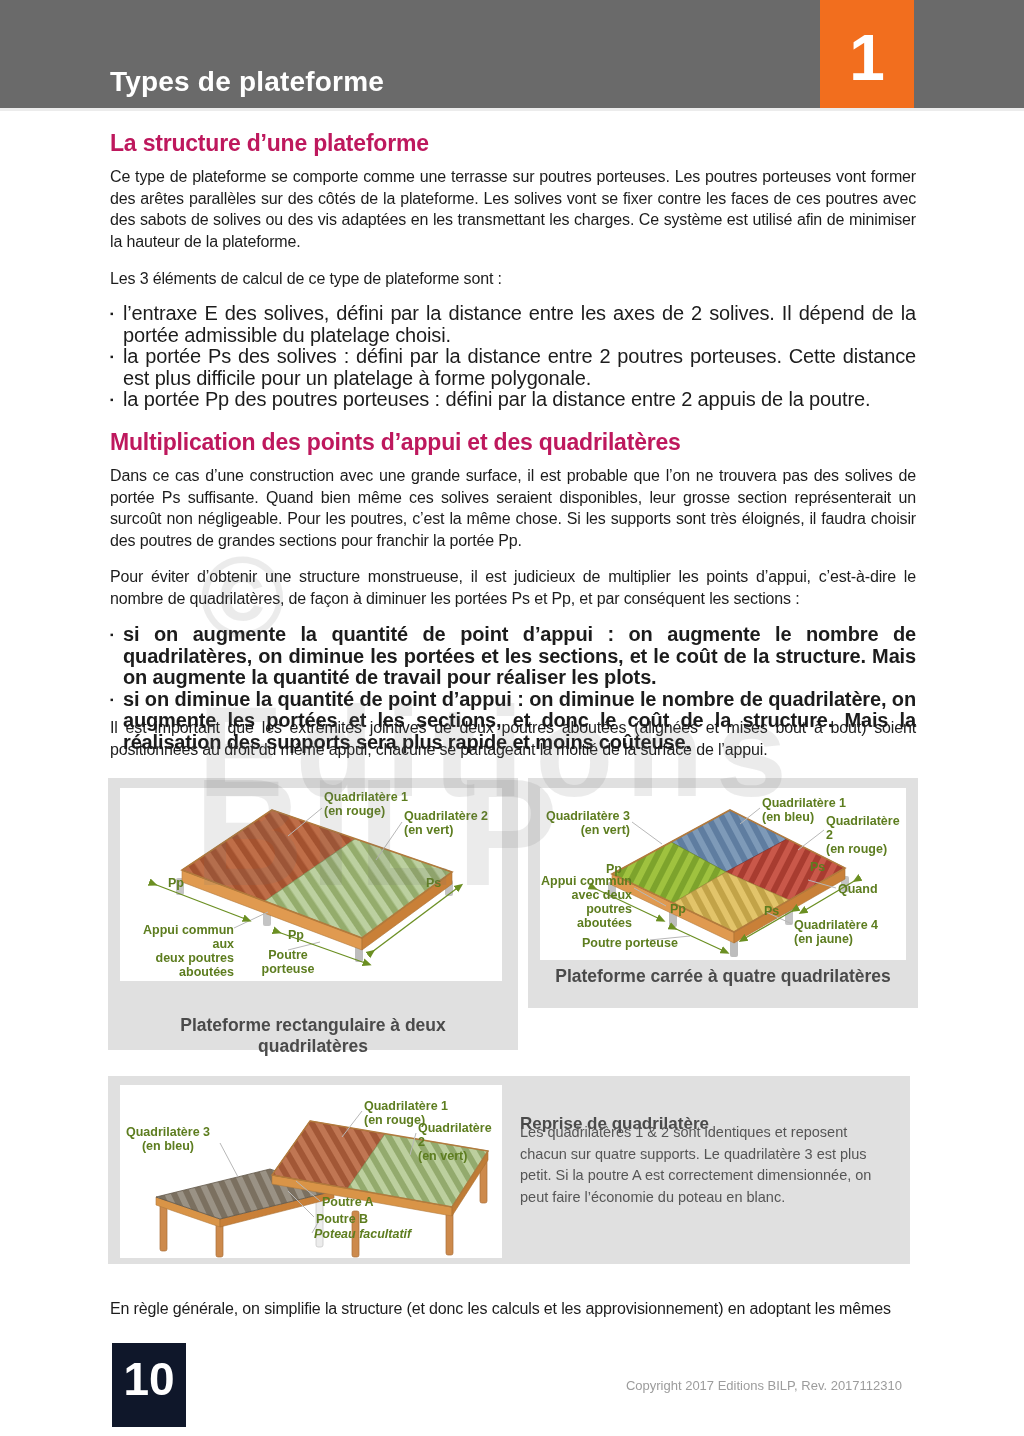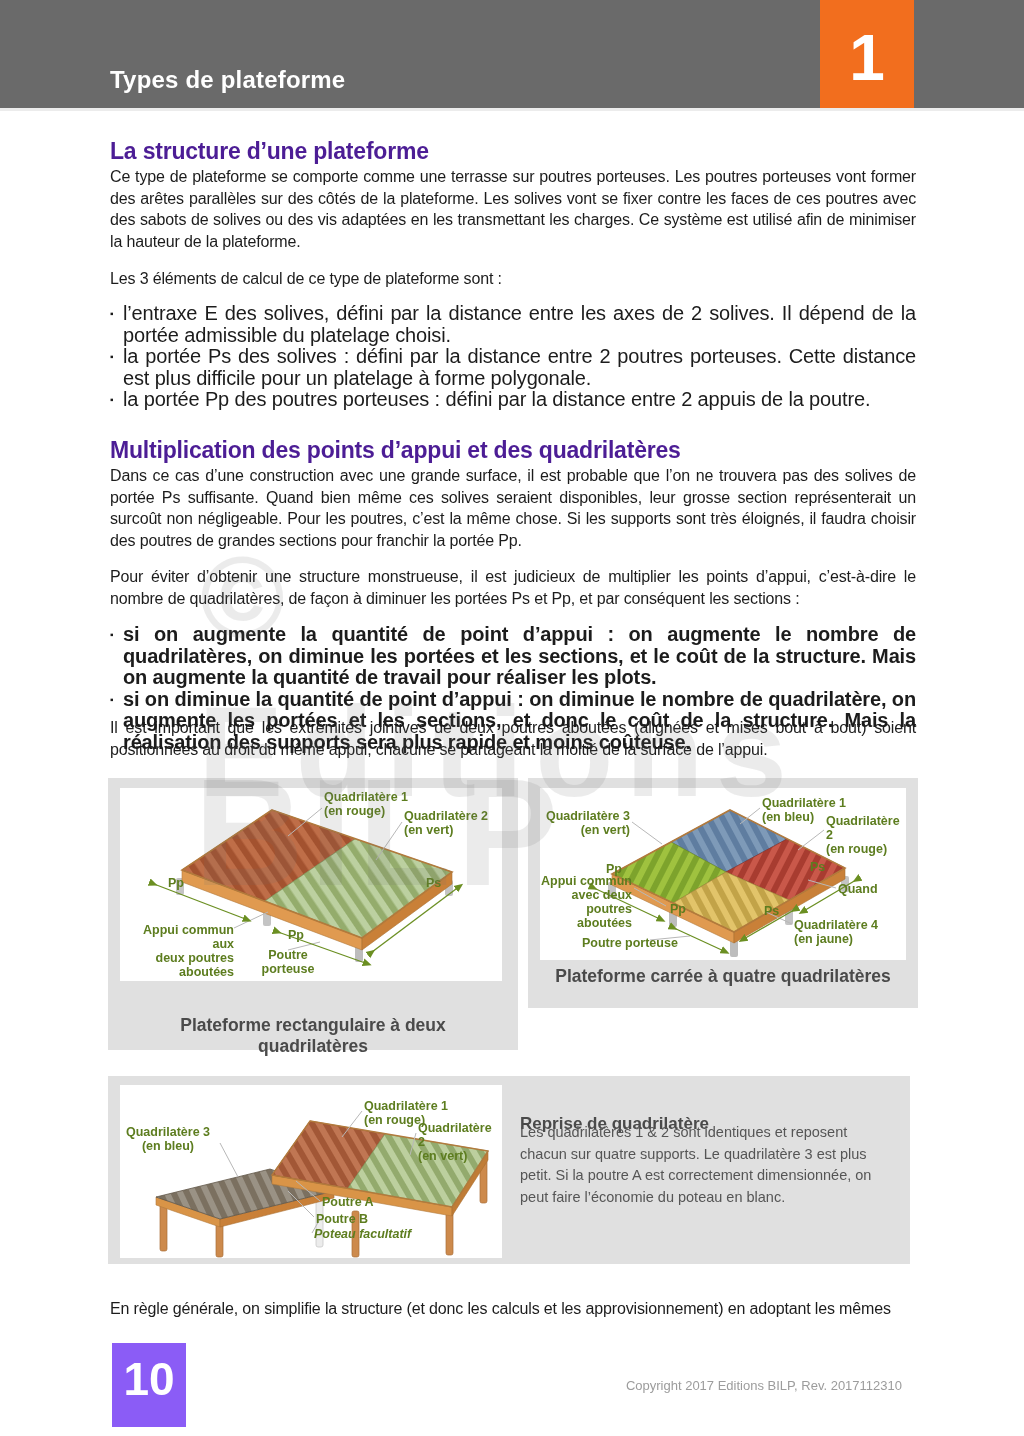--- a/index.html
+++ b/index.html
@@ -2,27 +2,27 @@
 <html><head>
 <meta charset="utf-8">
 <style>
   html,body{margin:0;padding:0;background:#fff;}
   body{font-family:"Liberation Sans",sans-serif;}
   .page{position:relative;width:1024px;height:1436px;background:#ffffff;overflow:hidden;}
   .abs{position:absolute;}
 
   
   .band{left:0;top:0;width:1024px;height:108px;background:#6A6A6A;}
-  .band-title{left:110px;top:66px;font-size:24px;font-weight:bold;color:#ffffff;letter-spacing:.2px;}
+  .band-title{left:110px;top:66px;font-size:28px;font-weight:bold;color:#ffffff;letter-spacing:.2px;}
   .chapter{left:820px;top:0;width:94px;height:108px;background:#F26E1E;color:#fff;
            font-size:64px;font-weight:bold;text-align:center;line-height:116px;}
   .rule{left:0;top:108px;width:1024px;height:3px;background:#ececec;}
 
   
-  .h-green{font-size:23px;font-weight:bold;color:#4c1d95;letter-spacing:-.2px;white-space:nowrap;margin-top:8px;}
+  .h-green{font-size:23px;font-weight:bold;color:#be185d;letter-spacing:-.2px;white-space:nowrap;}
   .body-text{font-size:16px;line-height:21.5px;color:#1c1c1c;text-align:justify;
              letter-spacing:-.15px;width:806px;}
   ul.blist{list-style:none;margin:0;padding:0;width:806px;}
   ul.blist li{position:relative;padding-left:13px;font-size:20px;line-height:21.5px;
               color:#1c1c1c;text-align:justify;letter-spacing:-.15px;}
   ul.blist li::before{content:"▪";position:absolute;left:0;top:0;font-size:10px;color:#1c1c1c;}
 
   
   .fig-panel{background:#e0e0e0;}
   .fig-image{position:absolute;background:#ffffff;}
@@ -32,21 +32,21 @@
   .fig-caption{position:absolute;font-size:17.5px;font-weight:bold;color:#4a4a4a;
                text-align:center;line-height:21px;}
   .reprise-h{position:absolute;font-size:17px;font-weight:bold;color:#4a4a4a;margin-top:20px;}
   .reprise-b{position:absolute;font-size:14.5px;line-height:21.5px;color:#555555;width:372px;}
 
   
   .wm{position:absolute;color:#6f6f6f;opacity:.13;font-weight:bold;z-index:9;
       pointer-events:none;line-height:1;}
 
   
-  .pagebox{left:112px;top:1343px;width:74px;height:84px;background:#8b5cf6;color:#fff;
+  .pagebox{left:112px;top:1343px;width:74px;height:84px;background:#0f172a;color:#fff;
            font-size:46px;font-weight:bold;text-align:center;line-height:72px;}
   .copyright{top:1378px;right:122px;font-size:13px;color:#9c9c9c;}
 </style>
 </head>
 <body>
 
 <div class="page">
 
   <div class="abs band"></div>
   <div class="abs band-title">Types de plateforme</div>

